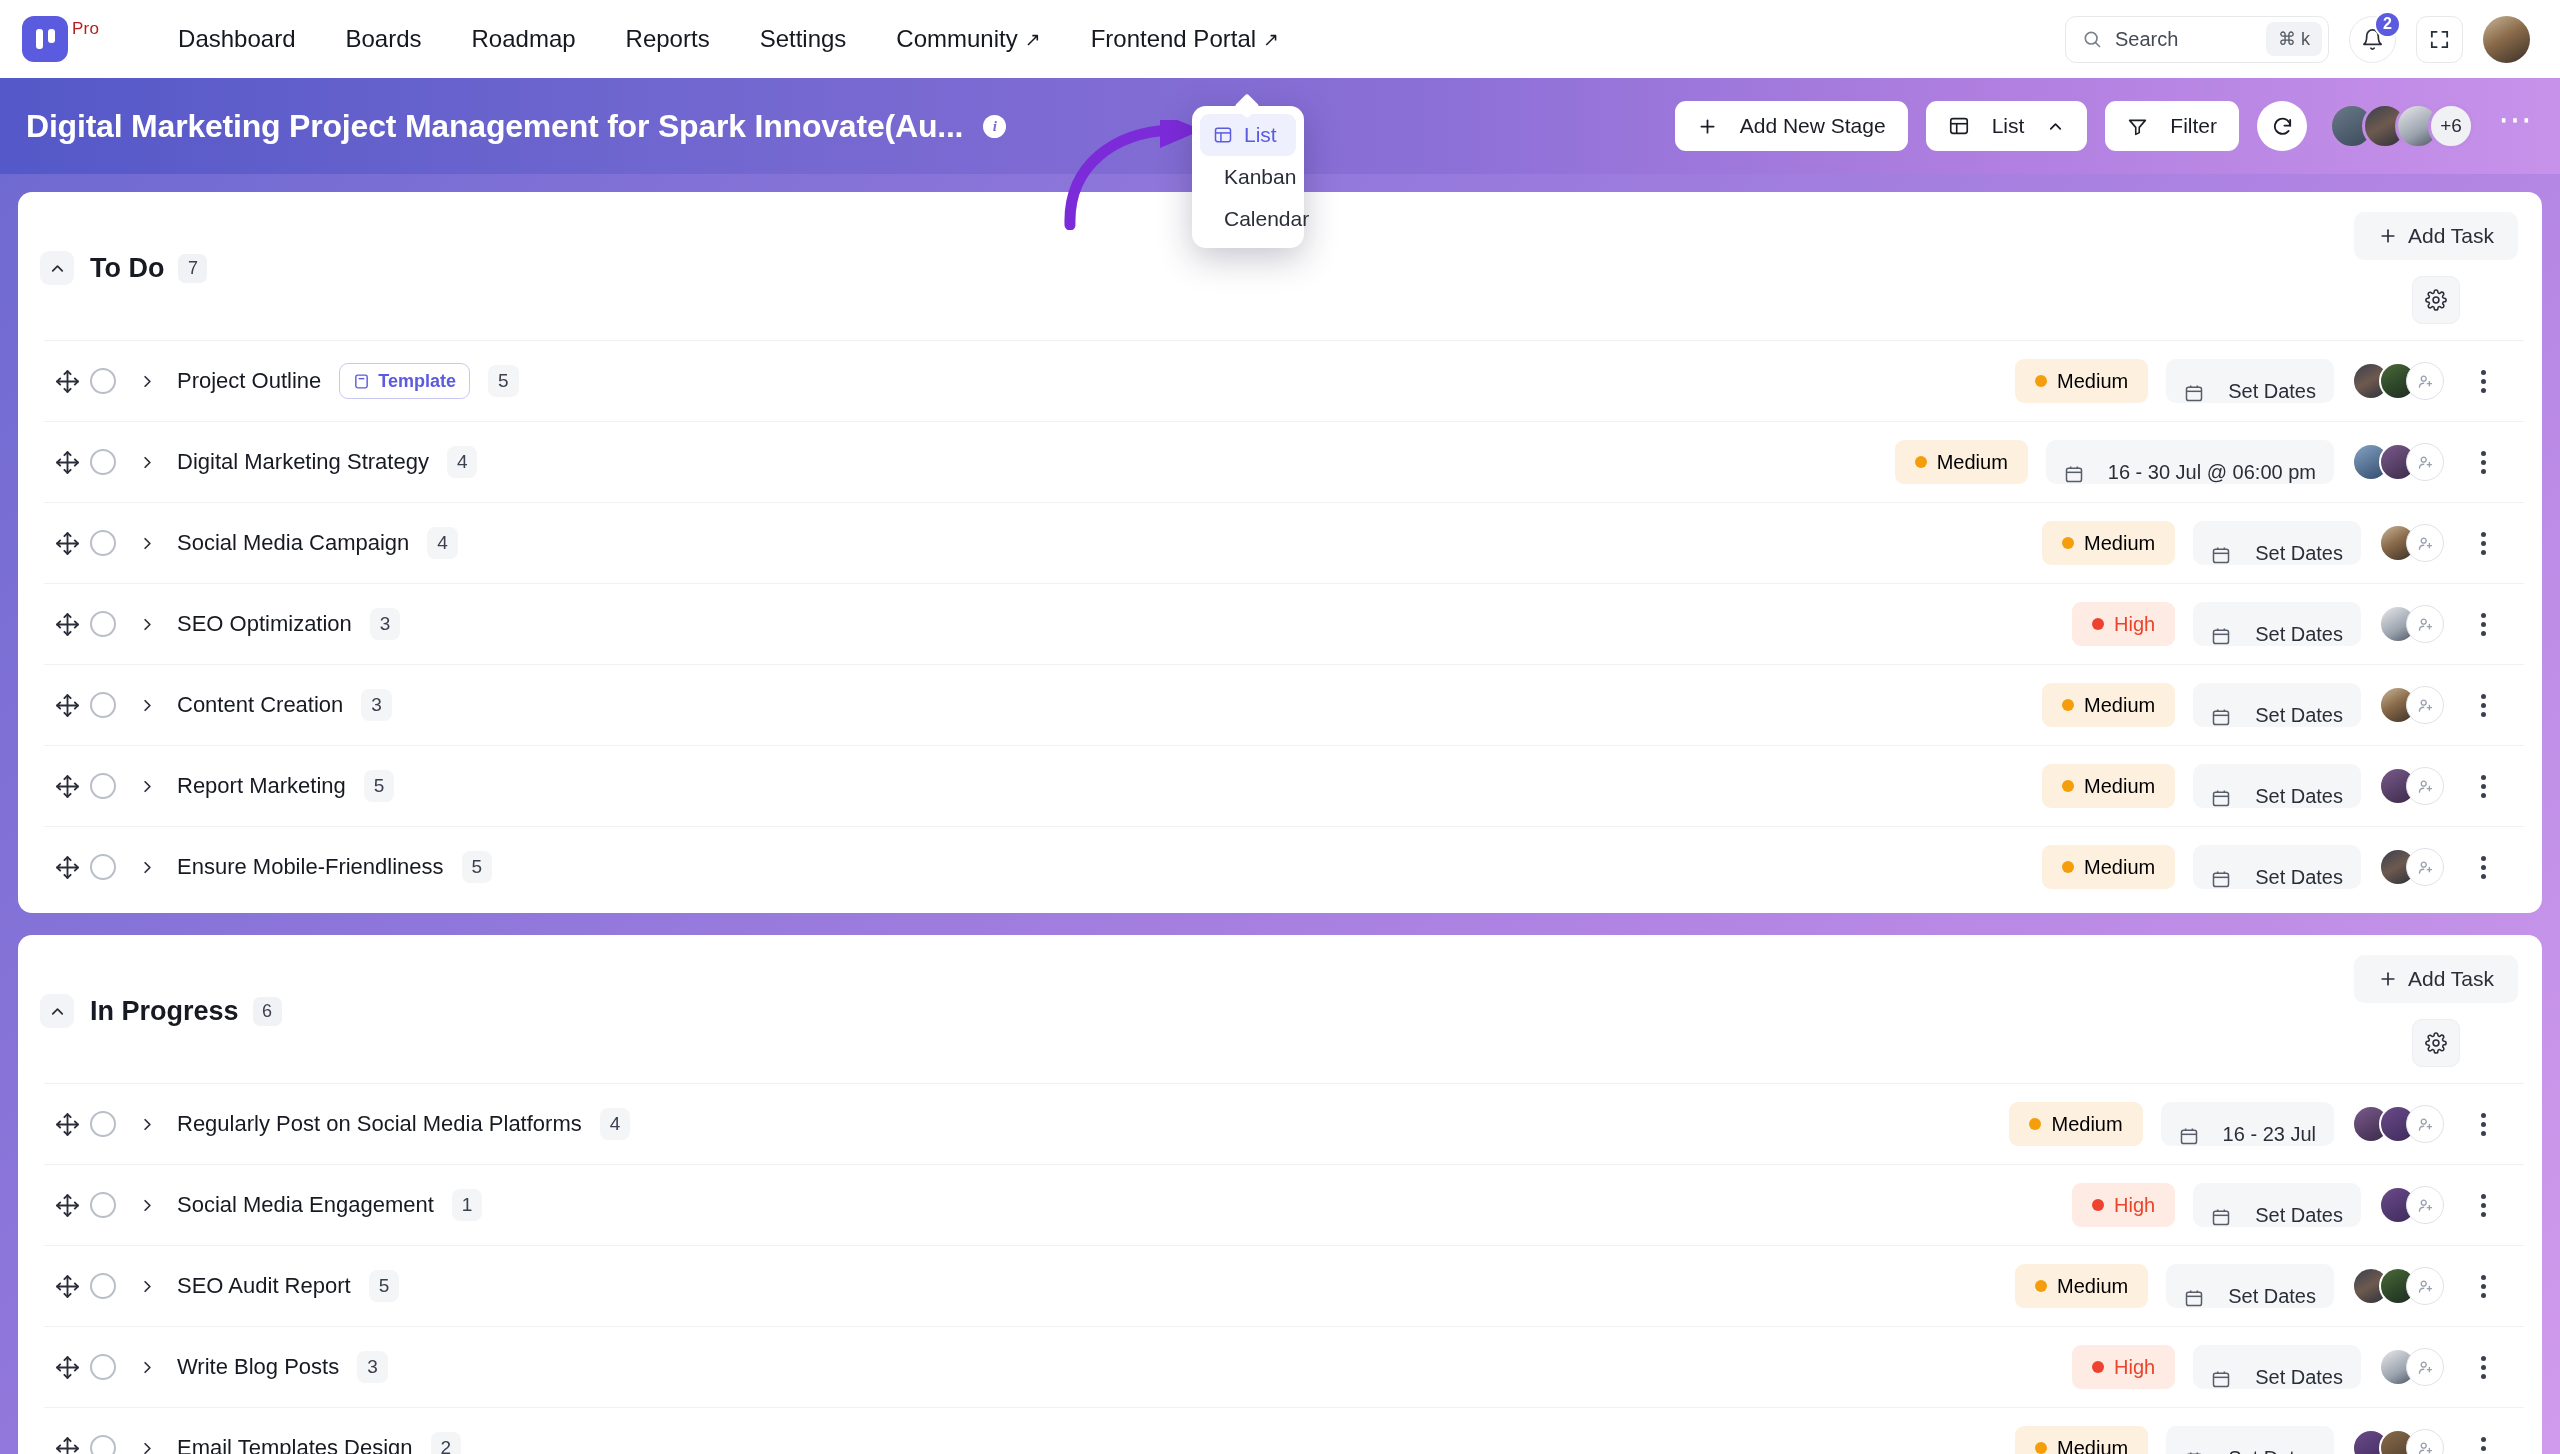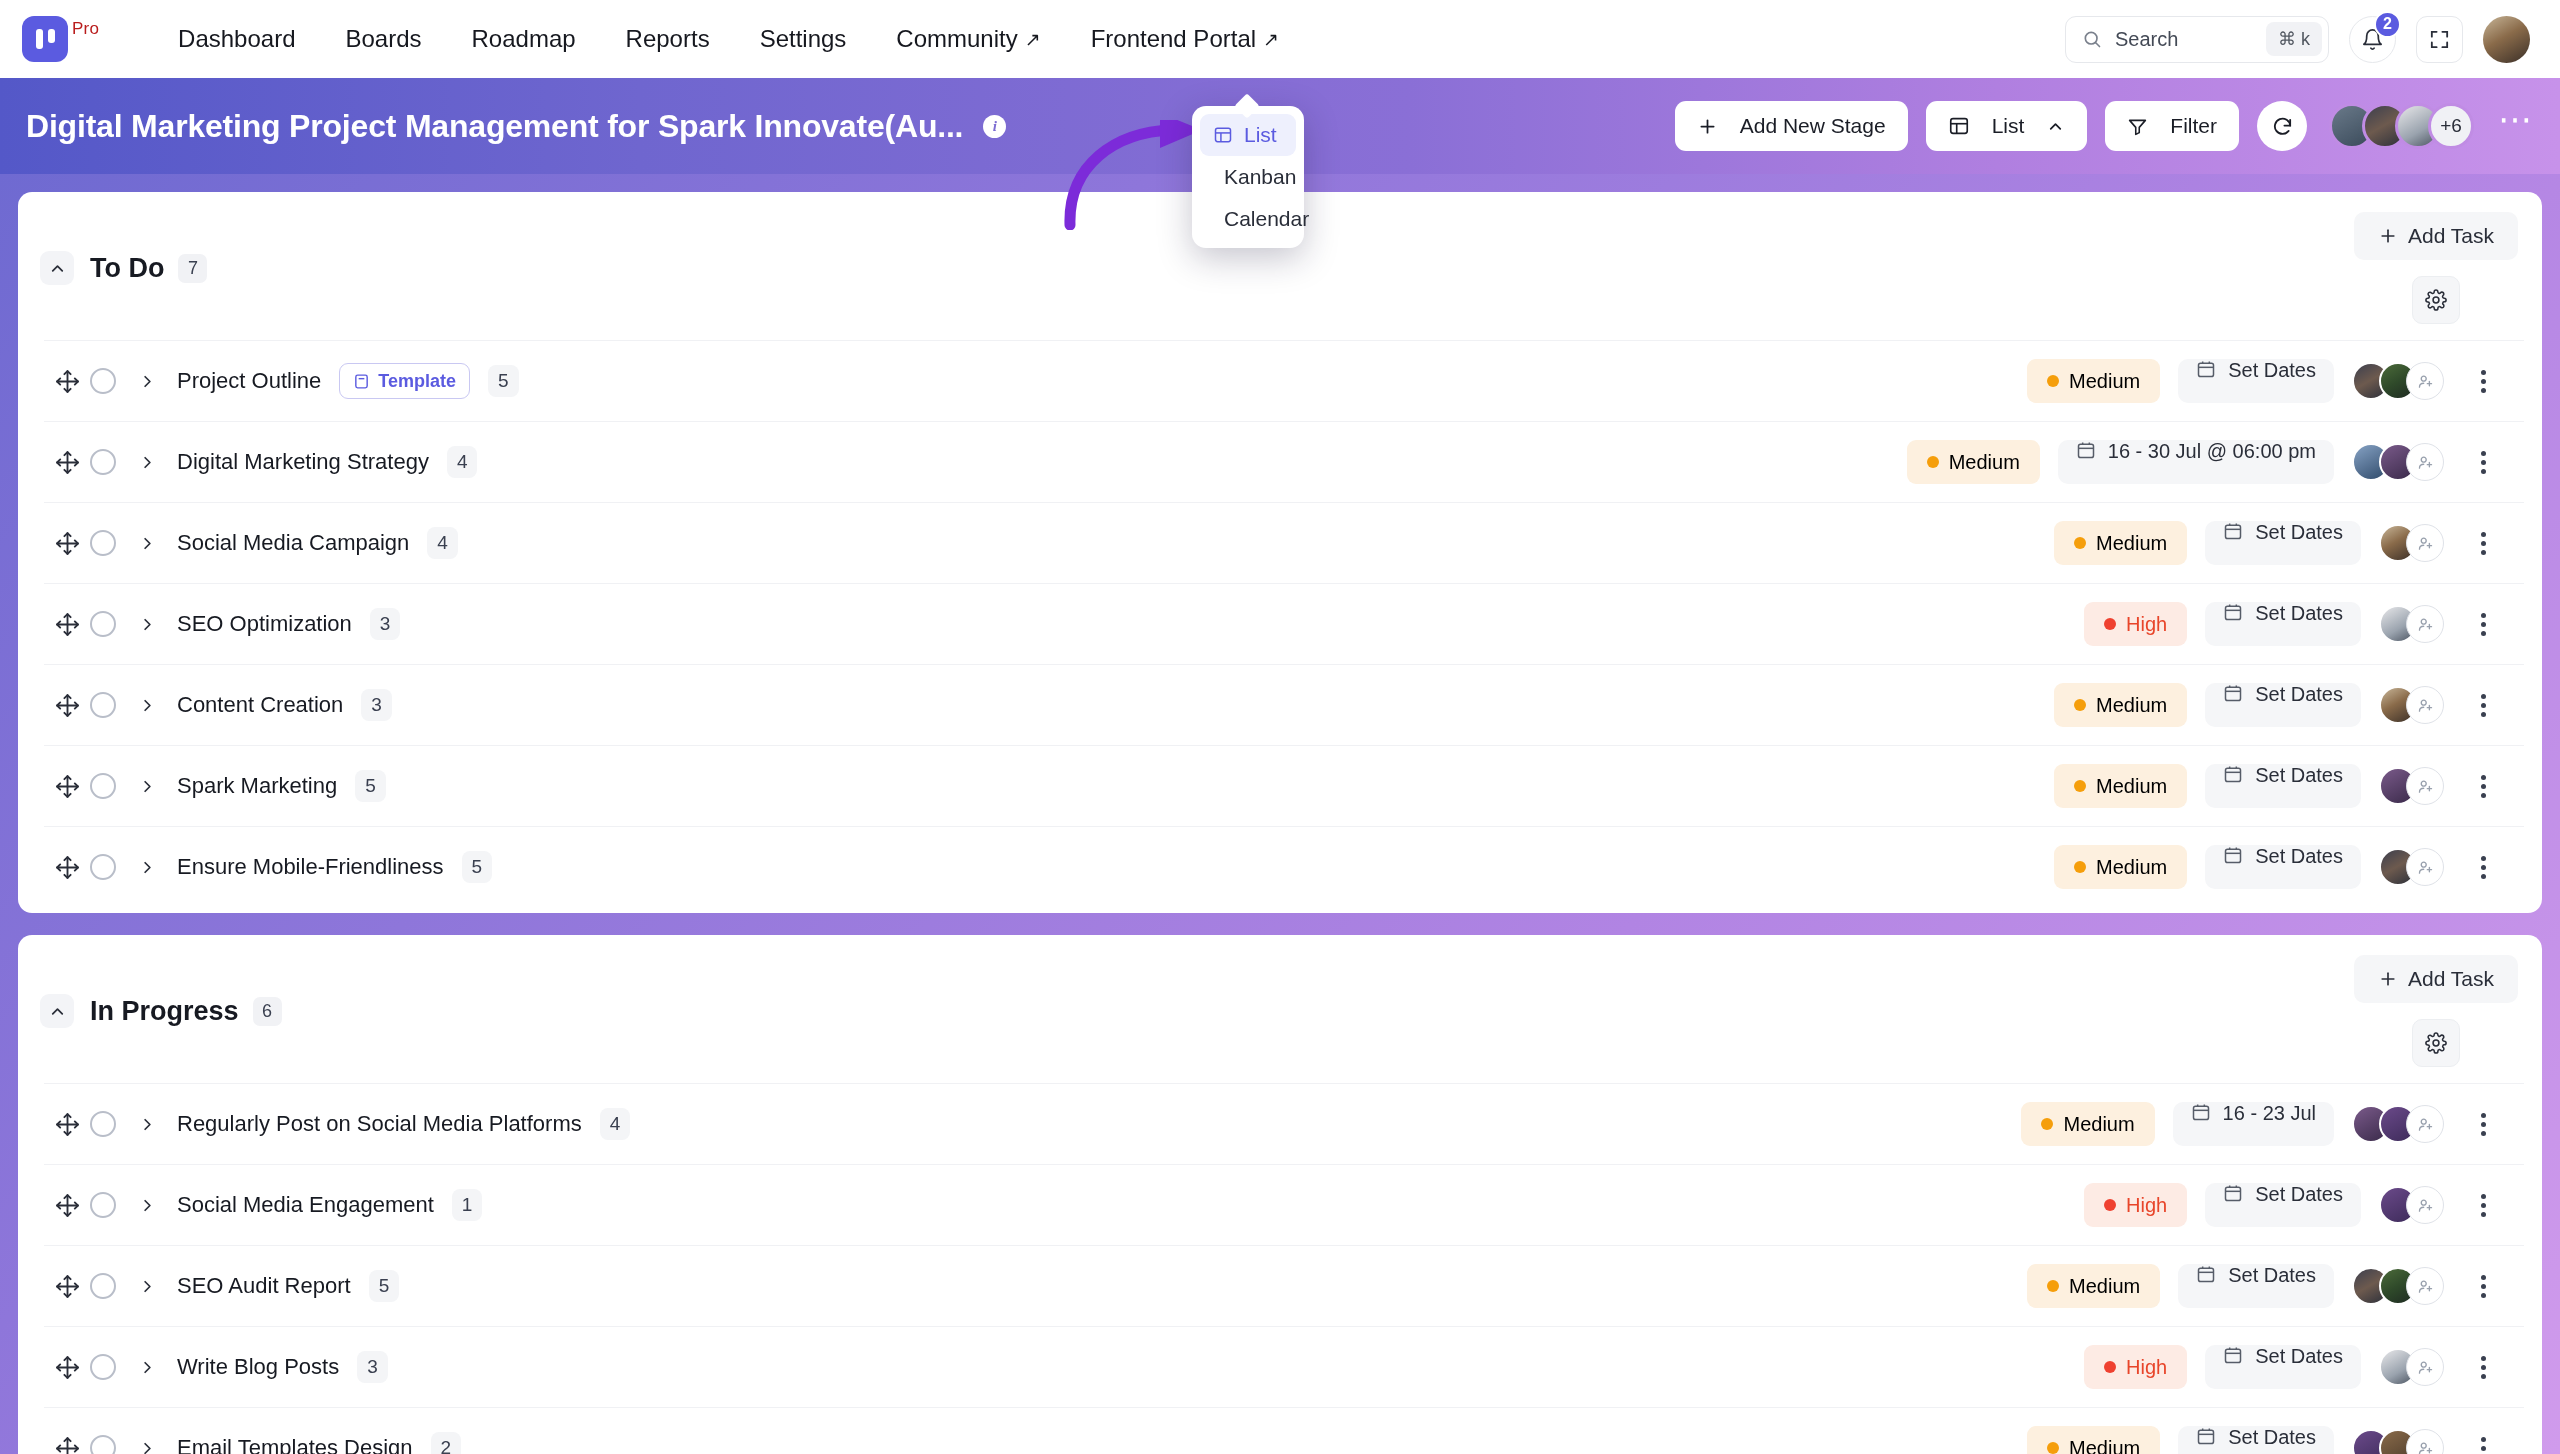--- a/index.html
+++ b/index.html
@@ -183,21 +183,21 @@
     border-radius: 9px; height: 44px; padding: 0 20px; font-size: 20px;
     display: flex; align-items: center; gap: 10px; font-weight: normal;
   }
   .prio .dot { width: 12px; height: 12px; border-radius: 50%; flex:none; }
   .prio-medium { background: #fdf0df; color: #000000; }
   .prio-medium .dot { background: #f59e0b; }
   .prio-high { background: #fdebe4; color: #e8452a; }
   .prio-high .dot { background: #ef4130; }
   .date-chip {
     background: #f5f6f8; border-radius: 10px; height: 44px; padding: 0 18px;
-    display: flex; align-items: flex-start; gap: 12px; font-size: 20px; color: #2a2e39; white-space: nowrap;
+    display: flex; align-items: flex-end; gap: 24px; font-size: 20px; color: #2a2e39; white-space: nowrap;
   }
   .row-avs { display: flex; align-items: center; }
   .row-avs > * { margin-left: -11px; border: 2px solid #fff; }
   .row-avs > *:first-child { margin-left: 0; }
   .av-row { width: 38px; height: 38px; }
   .av-add {
     width: 38px; height: 38px; border-radius: 50%; background: #fff;
     border: 1px solid #dfe2e8 !important;
     display: flex; align-items: center; justify-content: center;
   }
@@ -676,21 +676,21 @@
               <line x1="2" y1="12" x2="22" y2="12"></line>
               <line x1="12" y1="2" x2="12" y2="22"></line>
             </svg>
           </div>
         <div class="radio"></div>
         <div class="row-chev">
             <svg width="19" height="19" viewBox="0 0 24 24" fill="none" stroke="#2a2e39" stroke-width="2.2" stroke-linecap="round" stroke-linejoin="round">
               <polyline points="9 6 15 12 9 18"></polyline>
             </svg>
           </div>
-        <div class="task-name">Spark Marketing</div>
+        <div class="task-name">Report Marketing</div>
         <div class="sub-chip">5</div>
         <div class="row-right">
           <div class="prio prio-medium">
               <span class="dot"></span>
               <span>Medium</span>
             </div>
           <div class="date-chip">
             <svg width="20" height="20" viewBox="0 0 24 24" fill="none" stroke="#565c68" stroke-width="1.8">
                 <rect x="3" y="5" width="18" height="16" rx="2.5"></rect>
                 <line x1="3" y1="10" x2="21" y2="10"></line>

